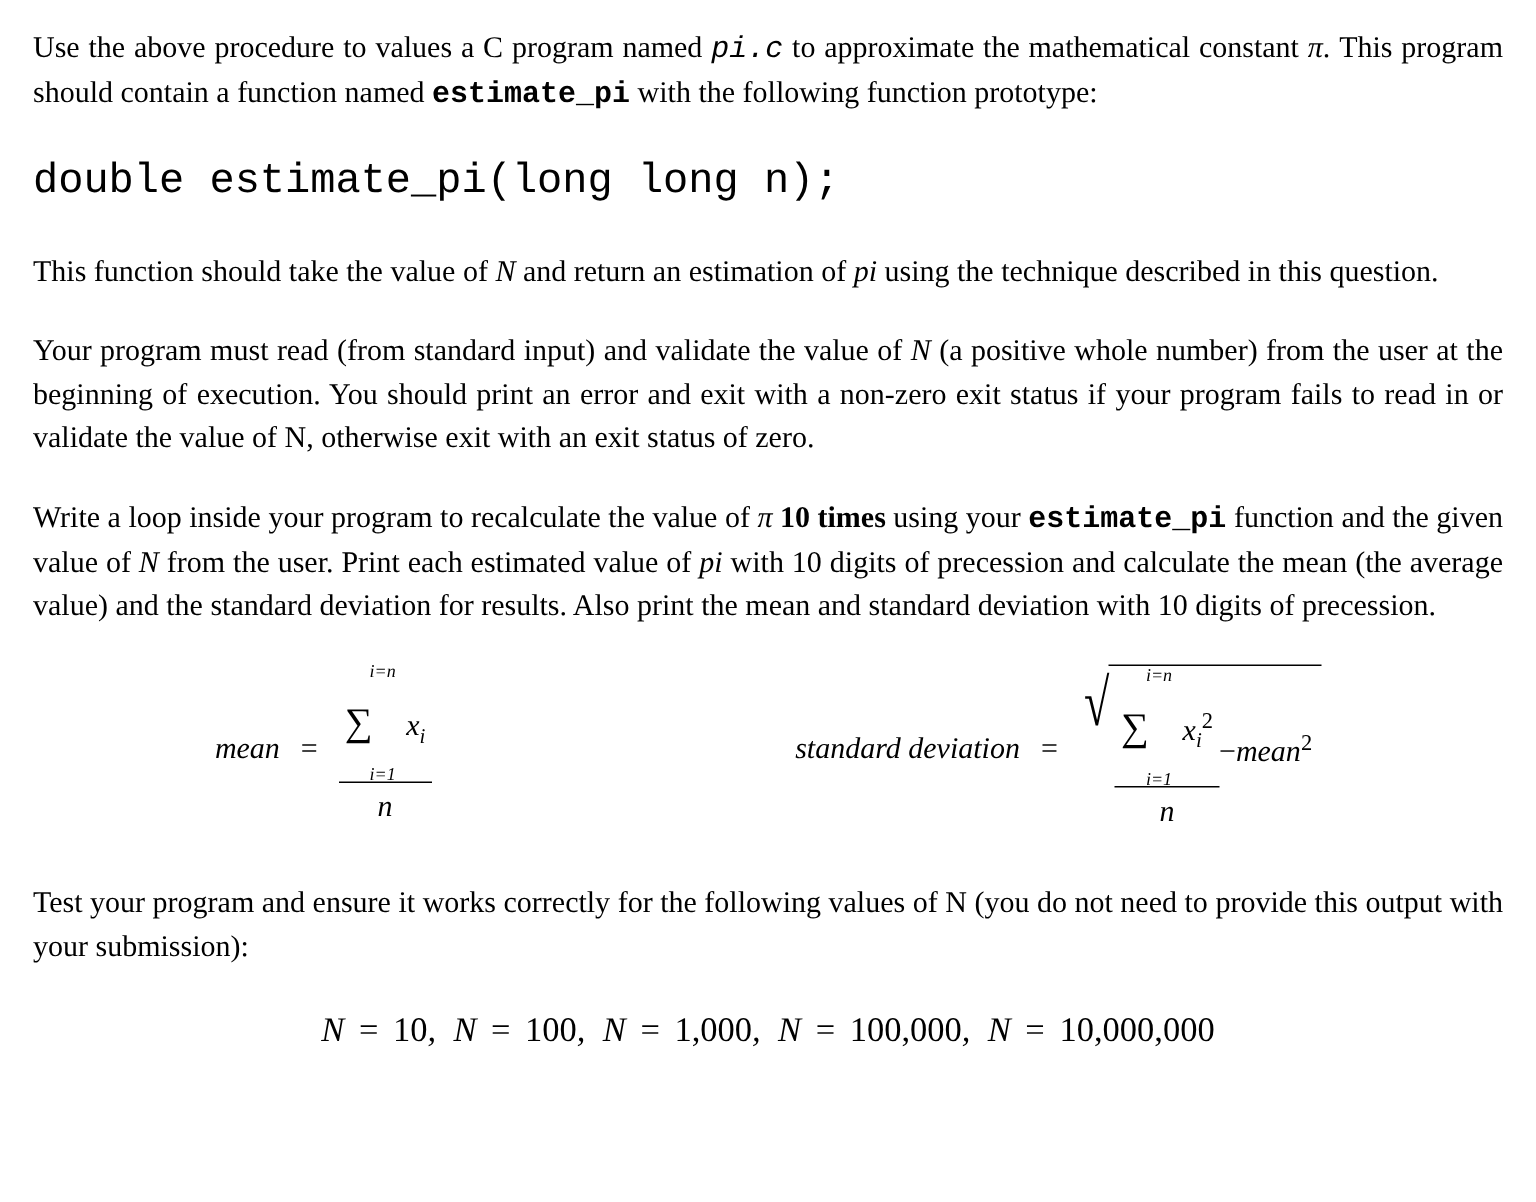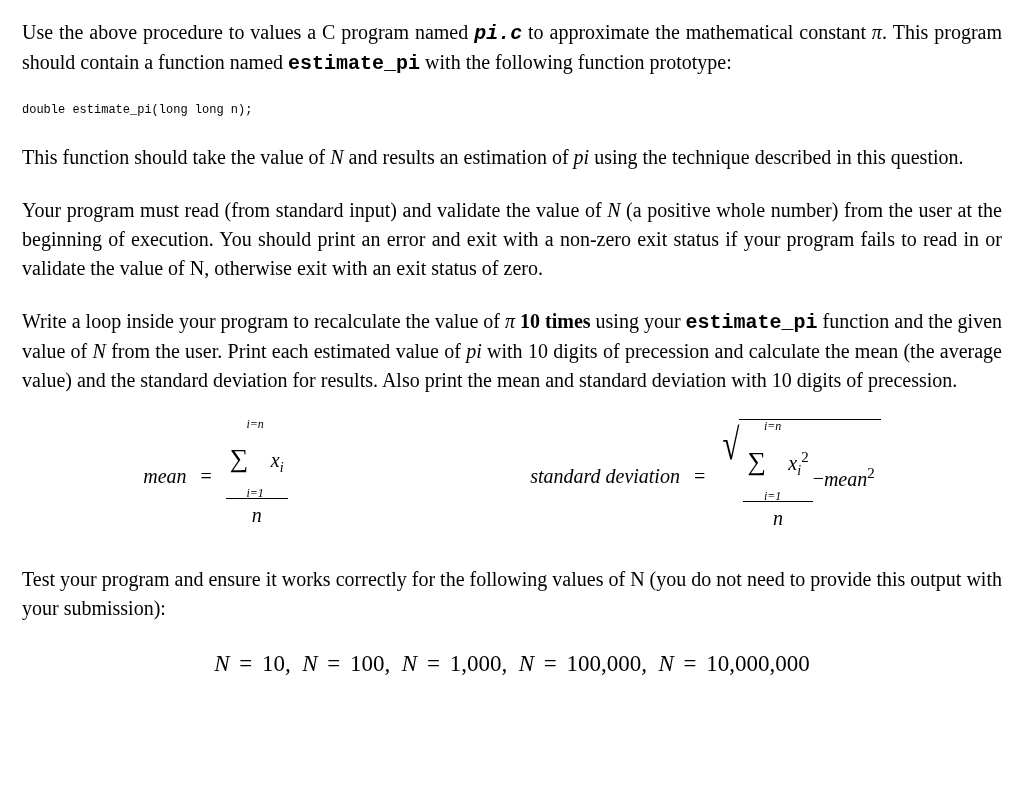--- a/index.html
+++ b/index.html
@@ -7,26 +7,26 @@
     font-family: "Times New Roman", Georgia, serif;
     font-size: 20px;
     line-height: 1.45;
     color: #000;
     background: #fff;
     padding: 18px 22px;
     width: 1024px;
   }
   p { margin: 0 0 24px 0; text-align: justify; }
   .tt { font-family: "Courier New", Courier, monospace; font-weight: bold; }
-  .bold-italic-tt { font-family: "Courier New", Courier, monospace; font-style: italic; font-weight: bold; }
+  .bold-italic-tt { font-family: "Courier New", Courier, monospace; font-style: italic; font-weight: normal; }
   .italic { font-style: italic; }
   .bold-italic { font-weight: bold; }
   .code-line {
     font-family: "Courier New", Courier, monospace;
-    font-size: 12px;
+    font-size: 28px;
     margin: 0 0 24px 0;
   }
   .formula-row {
     display: flex;
     justify-content: space-around;
     align-items: center;
     margin: 10px 0 32px 0;
     font-style: italic;
     font-size: 20px;
   }
@@ -67,21 +67,21 @@
 </head>
 <body>
 
 <p>
   <span>Use the above procedure to values a C program named </span><span class="bold-italic-tt">pi.c</span><span> to approximate the mathematical constant </span><span class="italic">π</span><span>. This program should contain a function named </span><span class="tt">estimate_pi</span><span> with the following function prototype:</span>
 </p>
 
 <div class="code-line">double estimate_pi(long long n);</div>
 
 <p>
-  <span>This function should take the value of </span><span class="italic">N</span><span> and results an estimation of </span><span class="italic">pi</span><span> using the technique described in this question.</span>
+  <span>This function should take the value of </span><span class="italic">N</span><span> and return an estimation of </span><span class="italic">pi</span><span> using the technique described in this question.</span>
 </p>
 
 <p>
   <span>Your program must read (from standard input) and validate the value of </span><span class="italic">N</span><span> (a positive whole number) from the user at the beginning of execution. You should print an error and exit with a non-zero exit status if your program fails to read in or validate the value of N, otherwise exit with an exit status of zero.</span>
 </p>
 
 <p>
   <span>Write a loop inside your program to recalculate the value of </span><span class="italic">π</span>&nbsp;<span class="bold-italic">10 times</span><span> using your </span><span class="tt">estimate_pi</span><span> function and the given value of </span><span class="italic">N</span><span> from the user. Print each estimated value of </span><span class="italic">pi</span><span> with 10 digits of precession and calculate the mean (the average value) and the standard deviation for results. Also print the mean and standard deviation with 10 digits of precession.</span>
 </p>
 

